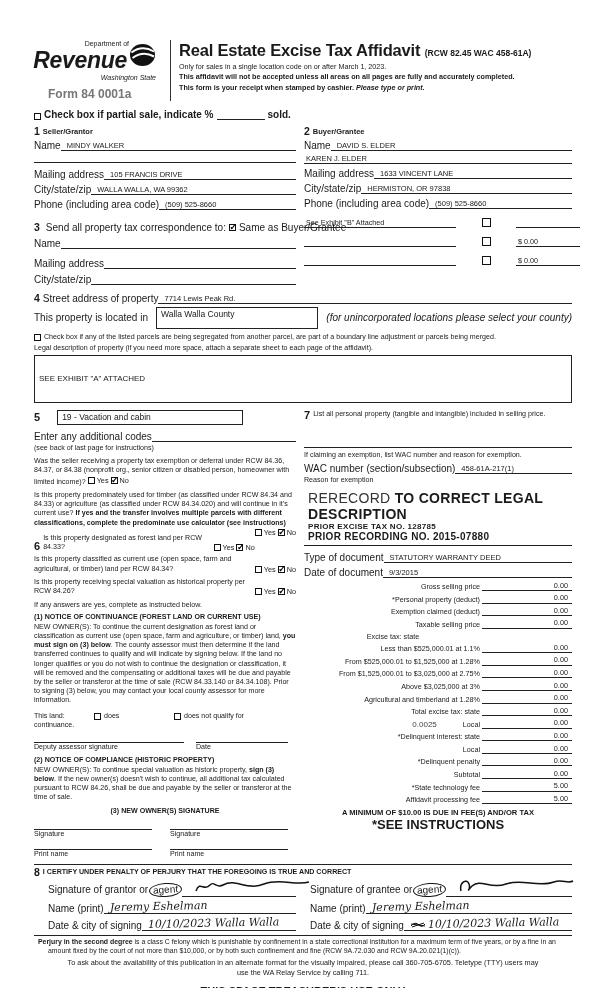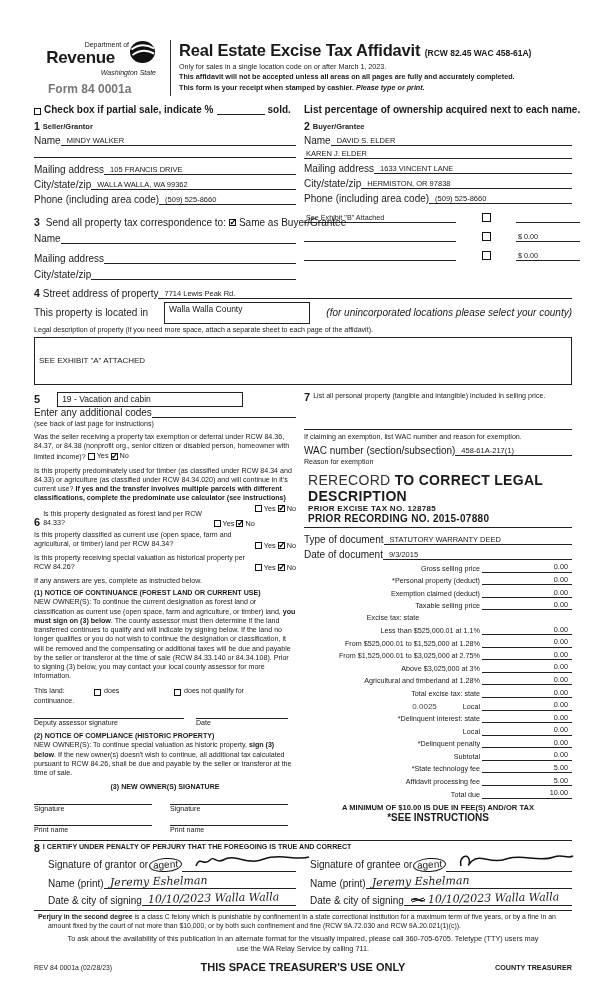--- a/index.html
+++ b/index.html
@@ -8,21 +8,21 @@
     width:600px; height:988px; background:#fff; position:relative;
     font-family:"Liberation Sans", sans-serif; color:#1a1a1a;
     padding:40px 28px 0 34px; overflow:hidden;
   }
   .content { width:538px; }
   
   .hdr { display:flex; align-items:stretch; }
   .hdr-left { width:128px; text-align:right; padding-right:6px; }
   .dept-prefix { font-size:7px; }
   .dept-row { display:flex; justify-content:flex-end; align-items:center; }
-  .dept-name { font-size:17px; font-weight:bold; letter-spacing:-0.3px; margin-right:14px; }
+  .dept-name { font-size:23px; font-weight:bold; letter-spacing:-0.3px; margin-right:2px;font-style:italic; }
   .dept-sub { font-size:7px; font-style:italic; }
   .form-number { font-size:12px; font-weight:bold; color:#777; margin-top:6px; text-align:left; padding-left:14px; }
   .hdr-divider { border-left:1.6px solid #333; margin:0 8px; }
   .hdr-right { flex:1; padding-top:1px; }
   .title { font-size:16.5px; font-weight:bold; letter-spacing:-0.2px; display:inline; }
   .title-rcw { font-size:8.5px; font-weight:bold; }
   .hnote { font-size:7.2px; margin-top:1.5px; }
   .b { font-weight:bold; }
   .i { font-style:italic; }
   
@@ -93,21 +93,20 @@
     </div>
   </div>
 
   <div class="cols" style="margin-top:8px; align-items:flex-end;">
     <div class="row">
       <span class="cb"></span>
       <span class="fl b" style="margin-left:3px;">Check box if partial sale, indicate %</span>
       <span class="ul" style="width:48px; margin:0 3px;"></span>
       <span class="fl b">sold.</span>
     </div>
-    <div class="fl b">List percentage of ownership acquired next to each name.</div>
   </div>
 
   <div class="cols" style="margin-top:6px;">
 
     <div>
       <div class="row" style="align-items:center;">
         <span class="secnum">1</span>
         <span class="sectitle">Seller/Grantor</span>
       </div>
       <div class="row" style="margin-top:3px;">
@@ -190,39 +189,43 @@
       </div>
     </div>
   </div>
 
   <div style="margin-top:8px;">
     <div class="row">
       <span class="secnum">4</span>
       <span class="fl">Street address of property</span>
       <span class="uv">7714 Lewis Peak Rd.</span>
     </div>
-    <div class="row" style="margin-top:3px; align-items:center; gap:16px;">
+    <div class="row" style="margin-top:3px; align-items:center; gap:8px;">
       <span class="fl">This property is located in</span>
       <span class="box" style="width:170px; height:22px; font-size:8.5px; padding:1px 4px; display:inline-block;">Walla Walla County</span>
       <span class="fl i">(for unincorporated locations please select your county)</span>
+    </div>
+    <div class="row" style="margin-top:4px; align-items:center; gap:3px;">
+      <span class="cb"></span>
+      <span class="p">Check box if any of the listed parcels are being segregated from another parcel, are part of a boundary line adjustment or parcels being merged.</span>
     </div>
     <div class="p" style="margin-top:2px;">Legal description of property (if you need more space, attach a separate sheet to each page of the affidavit).</div>
     <div class="box" style="height:48px; margin-top:2px; display:flex; align-items:center; padding-left:4px;">
       <span style="font-size:8px;">SEE EXHIBIT "A" ATTACHED</span>
     </div>
   </div>
 
   <div class="cols" style="margin-top:7px;">
 
     <div>
       <div class="row" style="align-items:center; gap:14px;">
         <span class="secnum" style="font-size:11px;">5</span>
         <span class="box" style="width:186px; height:15px; font-size:8.5px; padding:1px 4px;">19 - Vacation and cabin</span>
       </div>
-      <div class="row" style="">
+      <div class="row" style="margin-top:6px;">
         <span class="fl">Enter any additional codes</span>
         <span class="uv"></span>
       </div>
       <div class="p" style="margin-top:2px;">(see back of last page for instructions)</div>
 
       <div class="p" style="margin-top:4px;">
         <span>Was the seller receiving a property tax exemption or deferral under RCW 84.36, 84.37, or 84.38 (nonprofit org., senior citizen or disabled person, homeowner with limited income)?</span>
         <span class="yn">
               <span class="cb"></span>
               <span>Yes</span>
@@ -410,27 +413,23 @@
               <span class="trv">0.00</span>
             </div>
         <div class="trow">
               <span class="trl">*State technology fee</span>
               <span class="trv">5.00</span>
             </div>
         <div class="trow">
               <span class="trl">Affidavit processing fee</span>
               <span class="trv">5.00</span>
             </div>
-        <div class="trow">
-              <span class="trl">Total due</span>
-              <span class="trv">10.00</span>
-            </div>
       </div>
       <div class="b" style="font-size:7.6px; text-align:center; margin-top:4px;">A MINIMUM OF $10.00 IS DUE IN FEE(S) AND/OR TAX</div>
-      <div class="b" style="font-size:10px; text-align:center;">*SEE INSTRUCTIONS</div>
+      <div class="b" style="font-size:13px; text-align:center;">*SEE INSTRUCTIONS</div>
     </div>
   </div>
 
   <div class="hr" style="margin-top:5px;"></div>
   <div class="row" style="margin-top:2px; align-items:center;">
     <span class="secnum">8</span>
     <span class="p b">I CERTIFY UNDER PENALTY OF PERJURY THAT THE FOREGOING IS TRUE AND CORRECT</span>
   </div>
 
   <div class="cols" style="margin-top:3px;">

